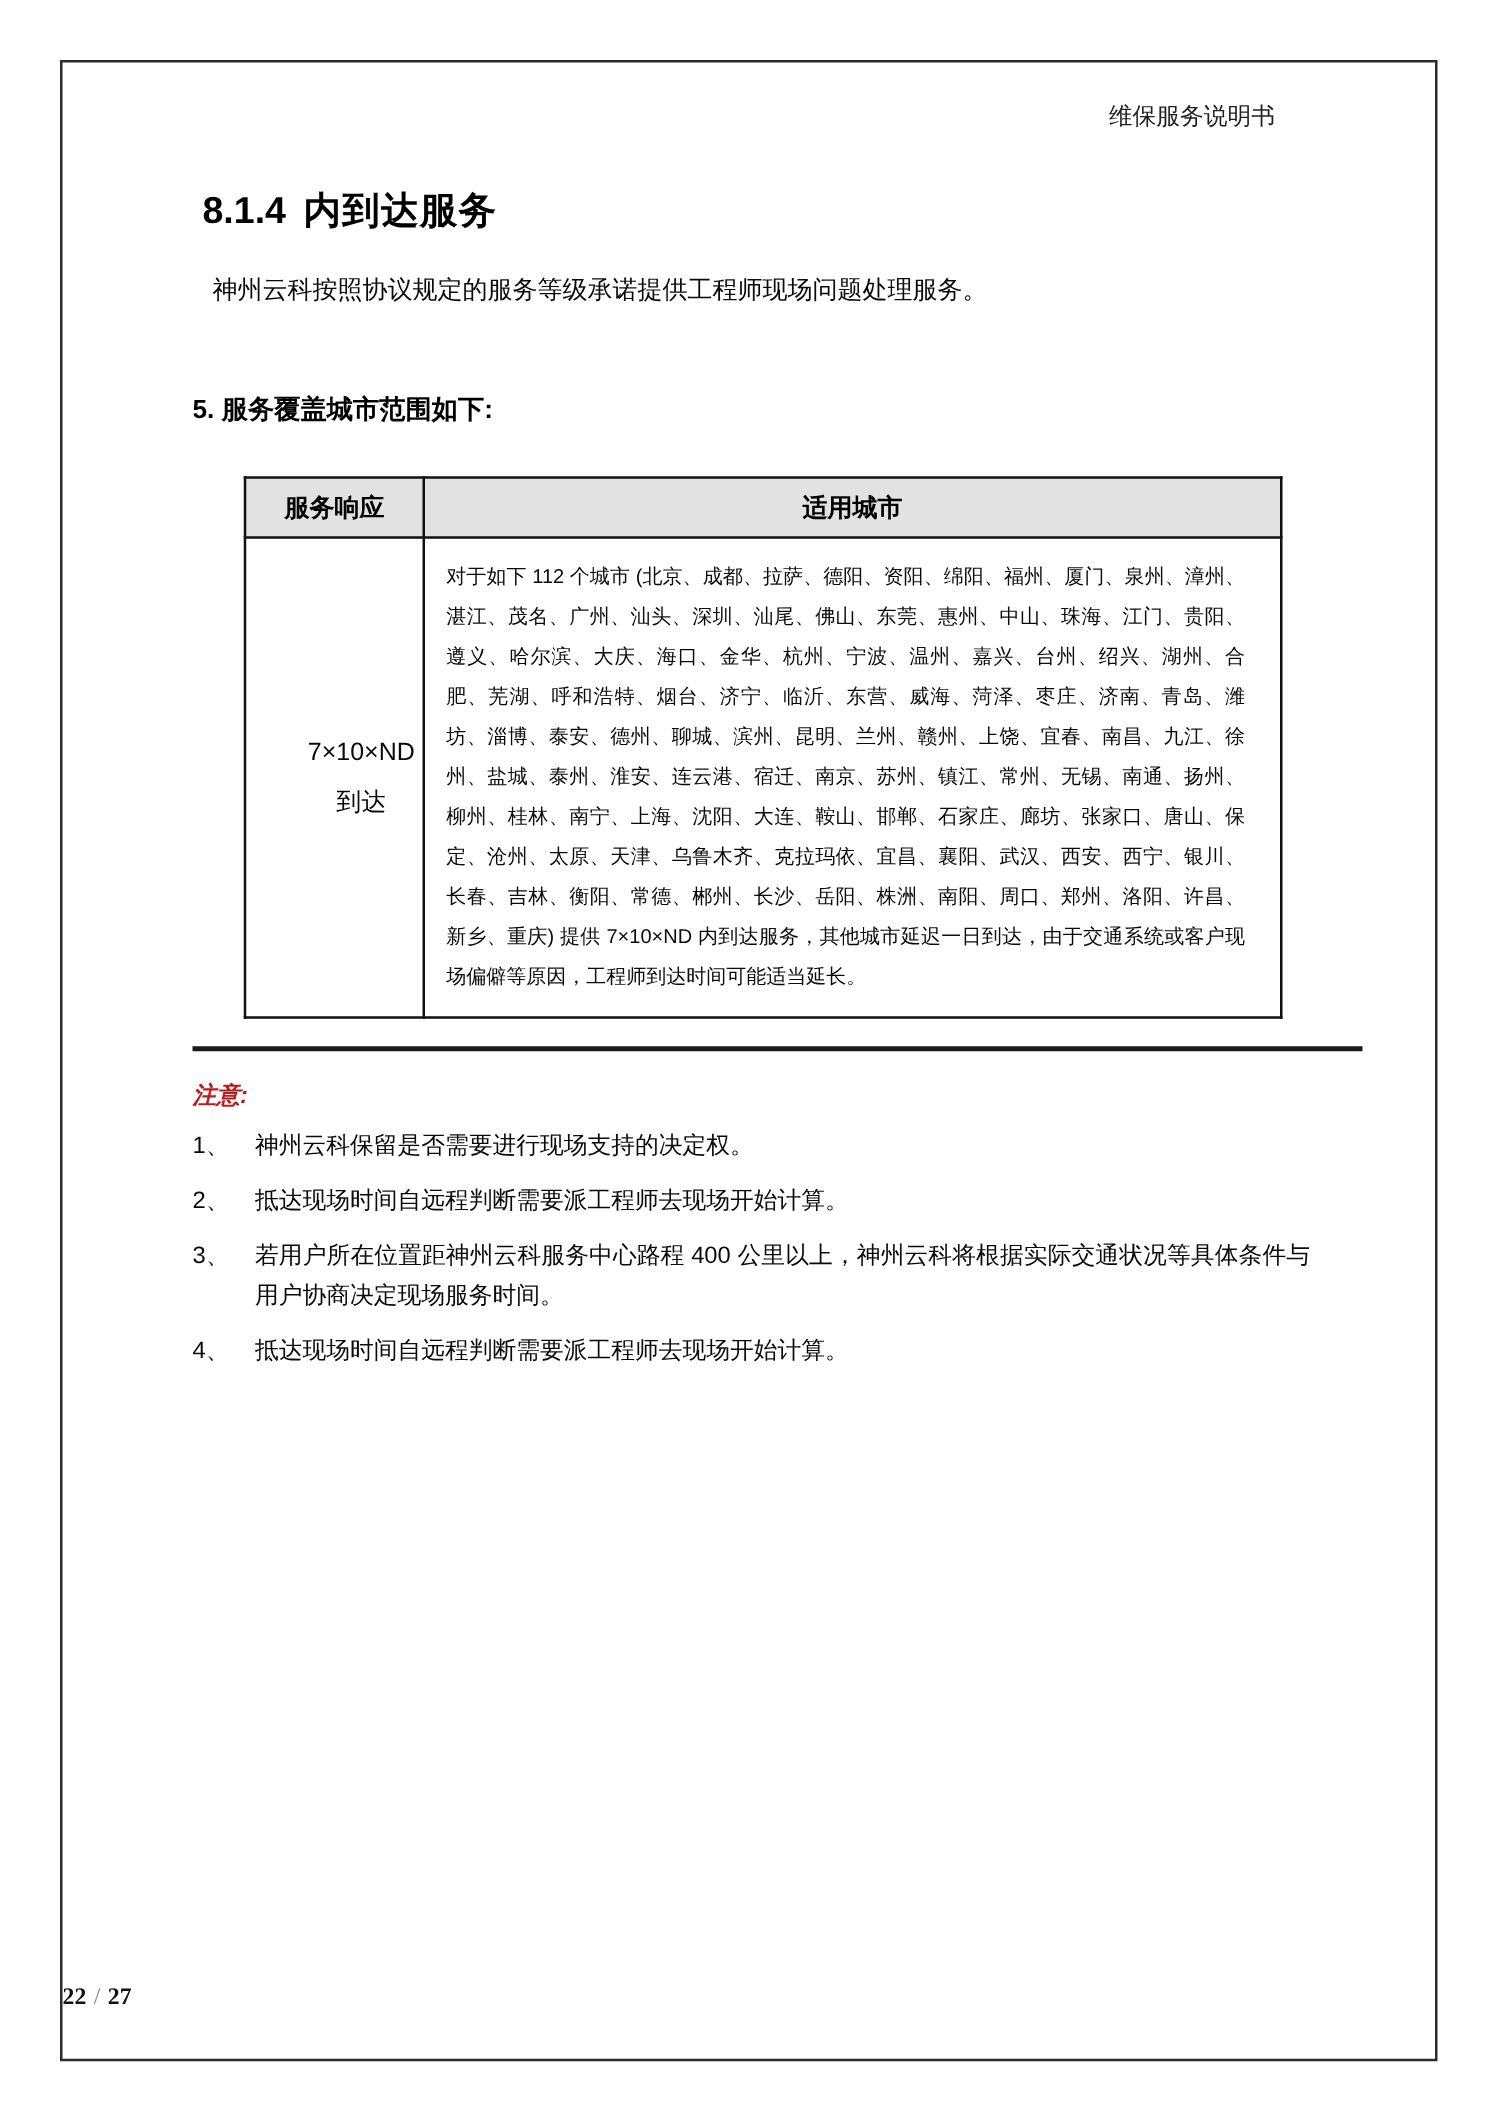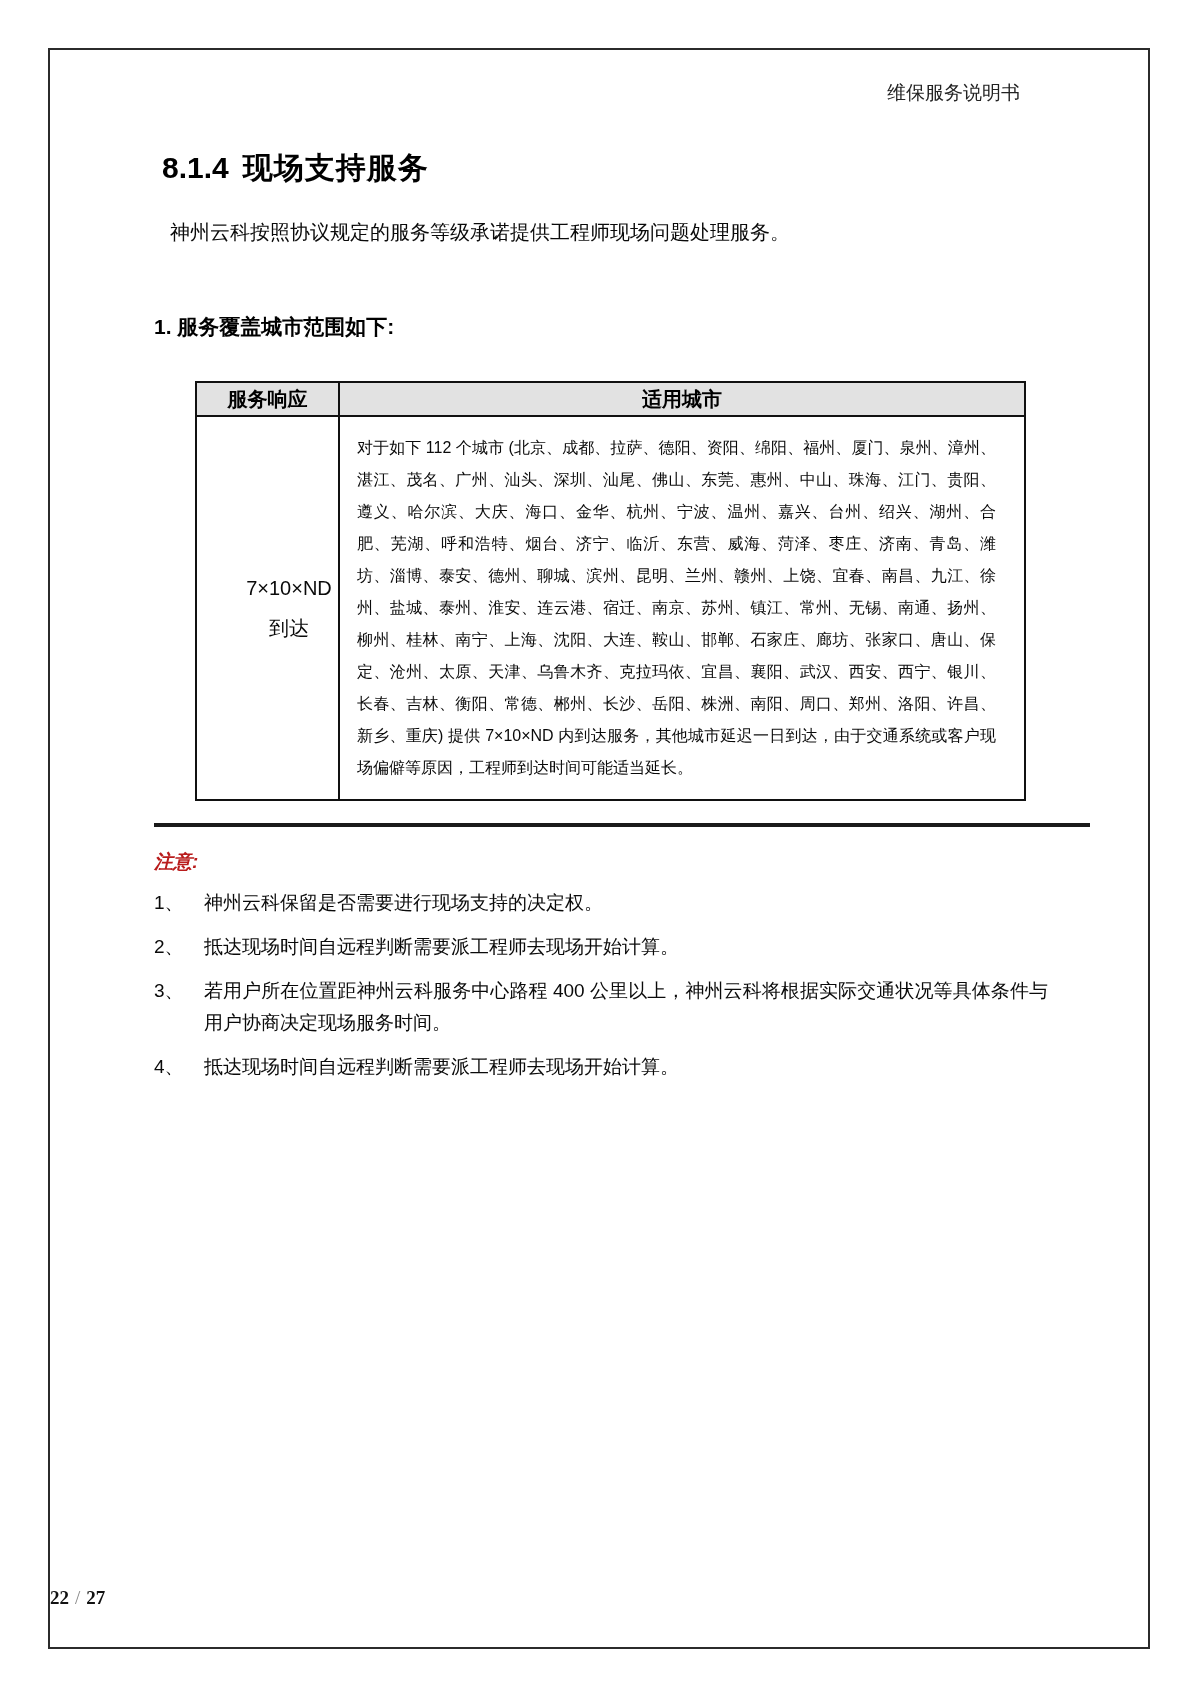--- a/index.html
+++ b/index.html
@@ -51,21 +51,21 @@
   table.city-table {
     margin: 40px 0 0 145px;
     width: 831px;
     border-collapse: collapse;
     table-layout: fixed;
   }
   .city-table th, .city-table td {
     border: 2px solid #111;
   }
   .city-table th {
-    height: 34px;
+    height: 48px;
     background: #e2e2e2;
     font-size: 20px;
     font-weight: bold;
     text-align: center;
     color: #000;
   }
   .city-table col.c1 { width: 143px; }
   .city-table td.resp-cell {
     text-align: center;
     vertical-align: middle;
@@ -117,28 +117,28 @@
   .footer .page-sep { color: #888; margin: 0 6px; font-weight: normal; }
 </style>
 </head>
 <body>
 
 <div class="doc">
 
   <div class="header-line">维保服务说明书</div>
 
   <h1 class="section-title">
-    <span class="sec-num">8.1.4</span><span>现场支持服务</span>
+    <span class="sec-num">8.1.4</span><span>内到达服务</span>
   </h1>
 
   <div class="body-paragraphs">
     <p>神州云科按照协议规定的服务等级承诺提供工程师现场问题处理服务。</p>
   </div>
 
-  <div class="list-heading">1. 服务覆盖城市范围如下:</div>
+  <div class="list-heading">5. 服务覆盖城市范围如下:</div>
 
   <table class="city-table">
     <colgroup>
         <col class="c1">
         <col>
       </colgroup>
     <thead>
       <tr>
         <th>服务响应</th>
         <th>适用城市</th>

